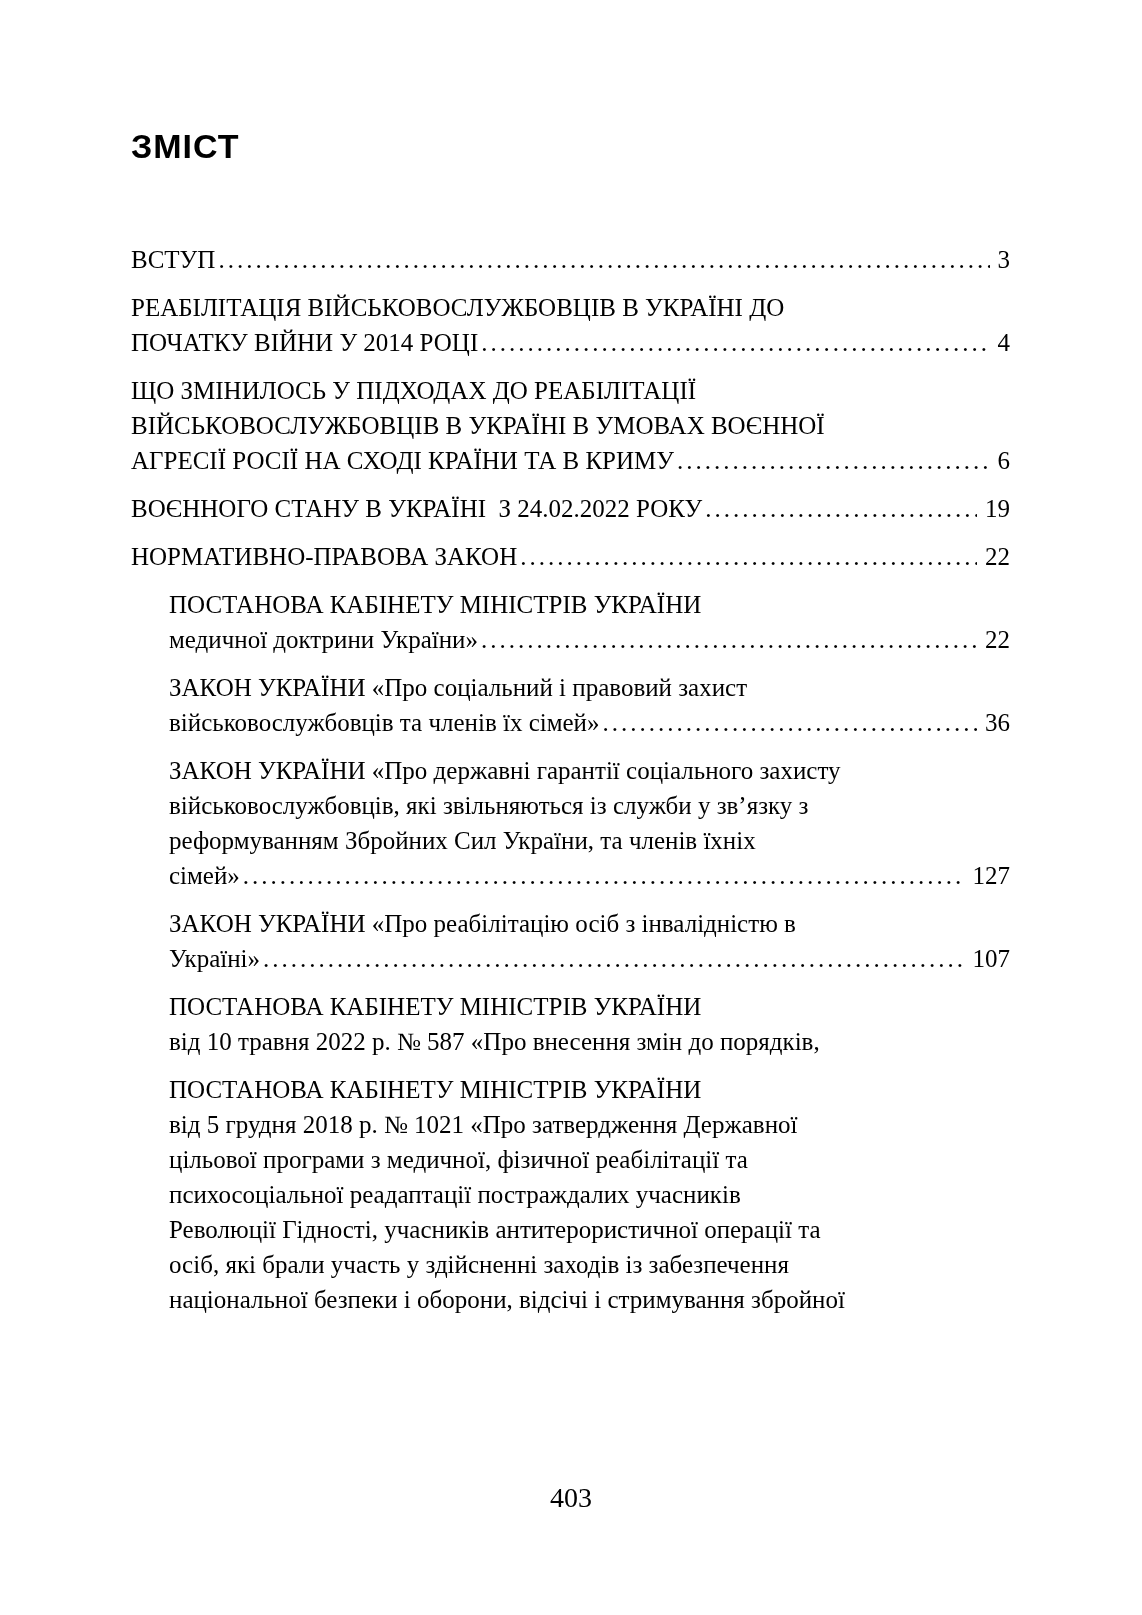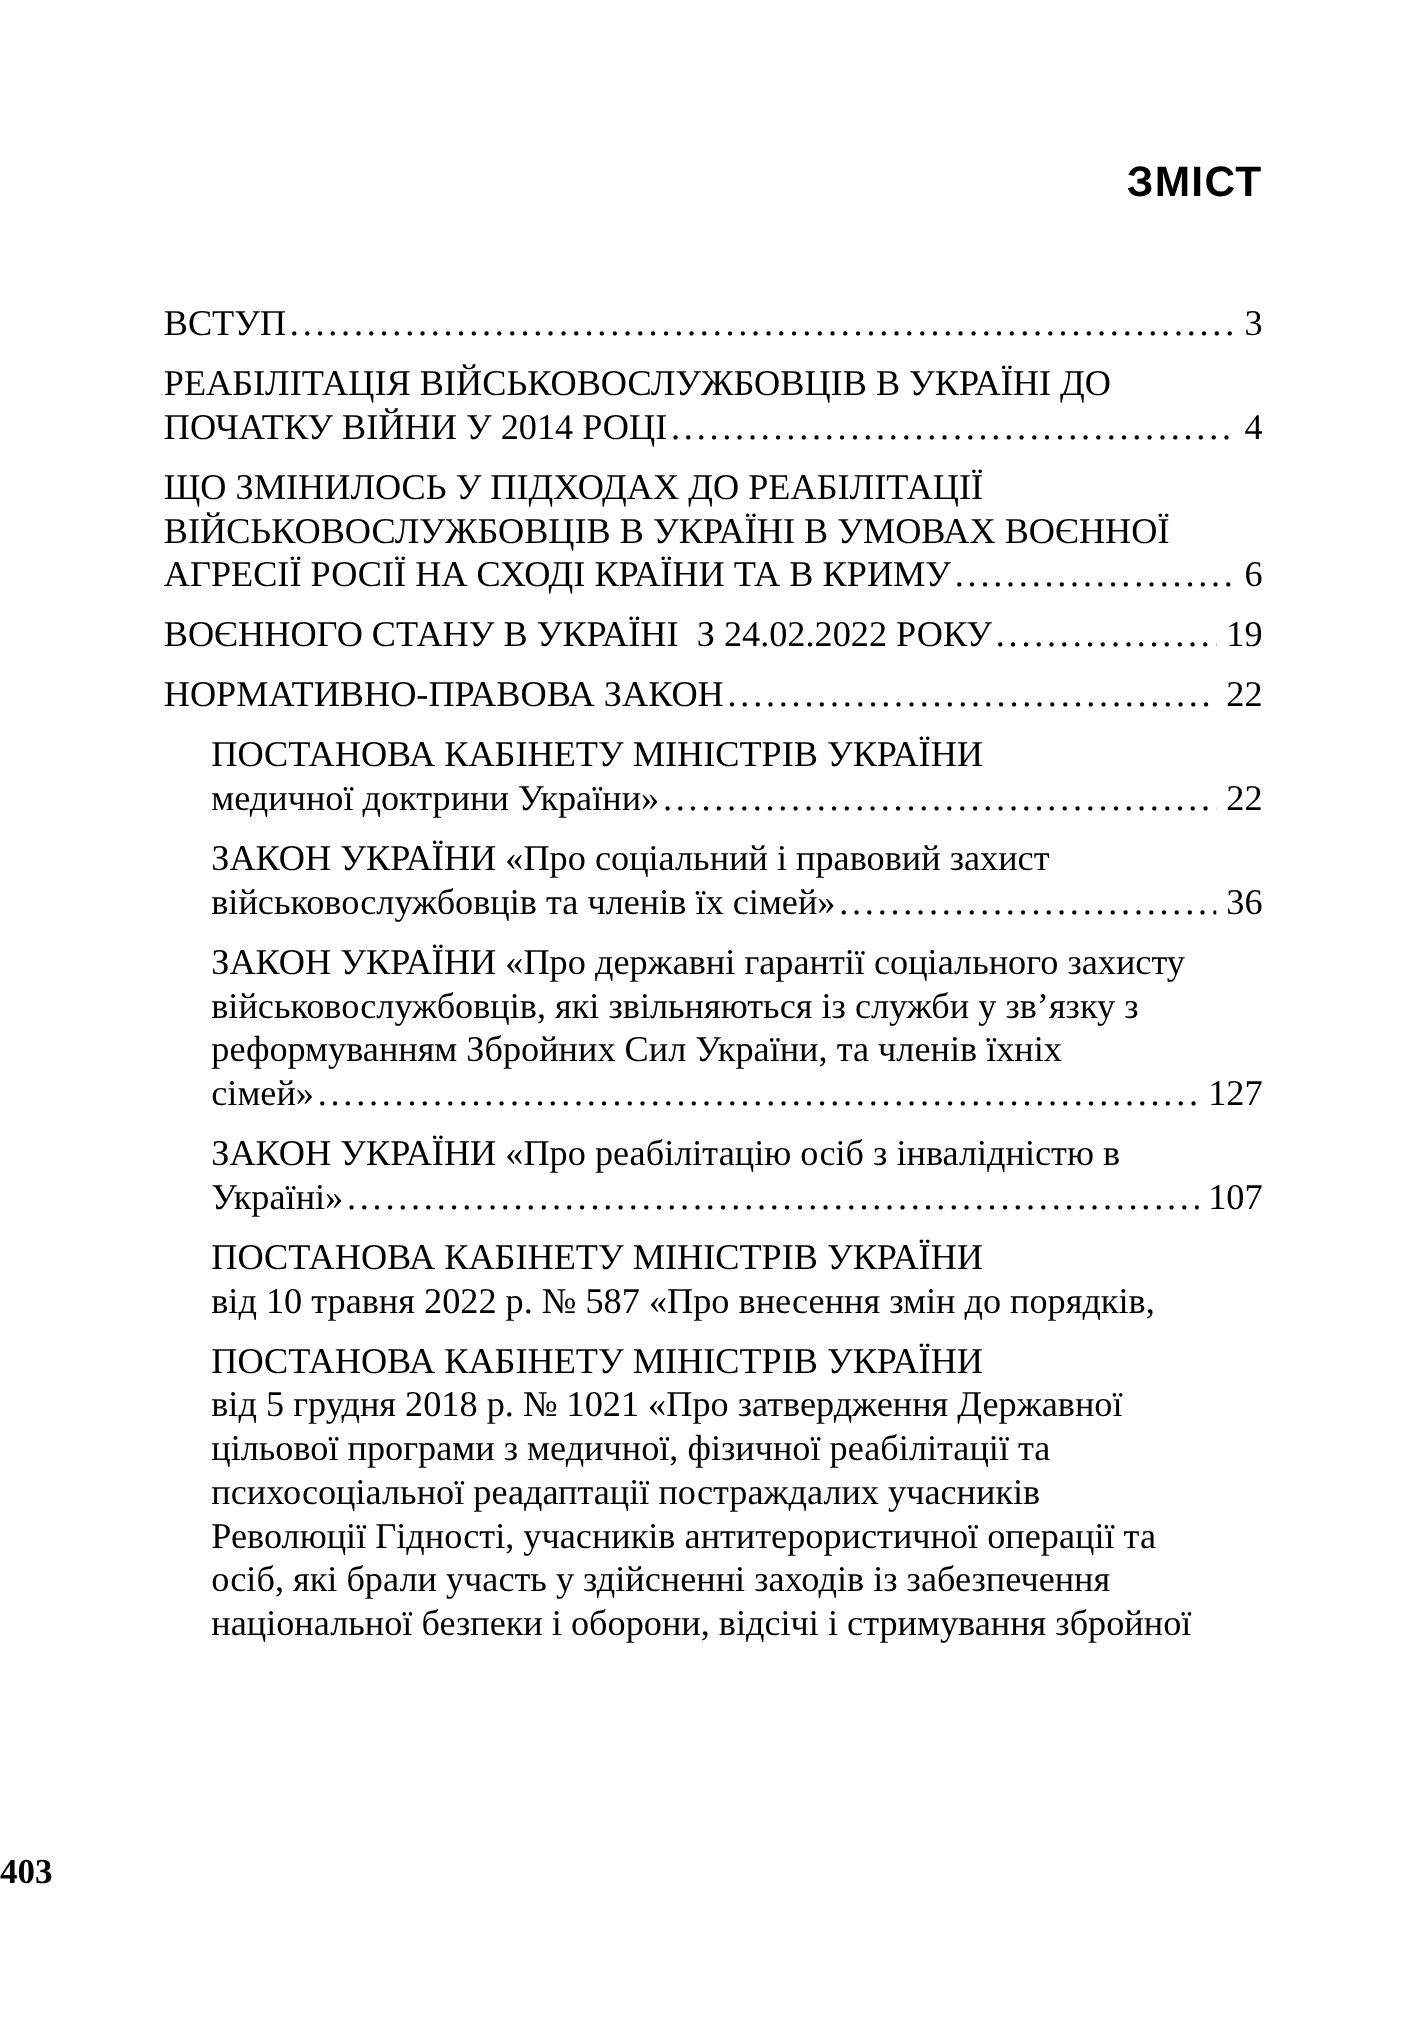--- a/index.html
+++ b/index.html
@@ -16,24 +16,24 @@
     position: absolute;
     inset: 0;
     padding: 126px 132px 0 131px;
   }
   .doc-title {
     font-family: "Liberation Sans", "DejaVu Sans", sans-serif;
     font-weight: bold;
     font-size: 34px;
     line-height: 40px;
     letter-spacing: 1px;
-    text-align: right;
+    text-align: left;
     margin-bottom: 76px;
   }
-  .entries { font-size: 29px; }
+  .entries { font-size: 25px; }
   .entry { margin-bottom: 13px; }
   .entry.indent { padding-left: 38px; }
   .line {
     line-height: 35px;
     white-space: pre;
   }
   .line.last {
     display: flex;
     align-items: baseline;
   }
@@ -47,22 +47,22 @@
   .leader::after {
     content: "......................................................................................................................................................................";
     letter-spacing: 3px;
   }
   .pg { padding-left: 8px; flex: 0 0 auto; }
   .footer {
     position: absolute;
     top: 1482px;
     left: 0;
     width: 100%;
+    text-align: center;
     font-size: 28px;
-    font-weight: bold;
   }
 </style>
 </head>
 <body style="color: rgb(0, 0, 0); background: rgb(255, 255, 255);">
 
 <div class="page">
   <h1 class="doc-title">ЗМІСТ</h1>
 
   <div class="entries" id="toc-entries">
       <div class="entry">

